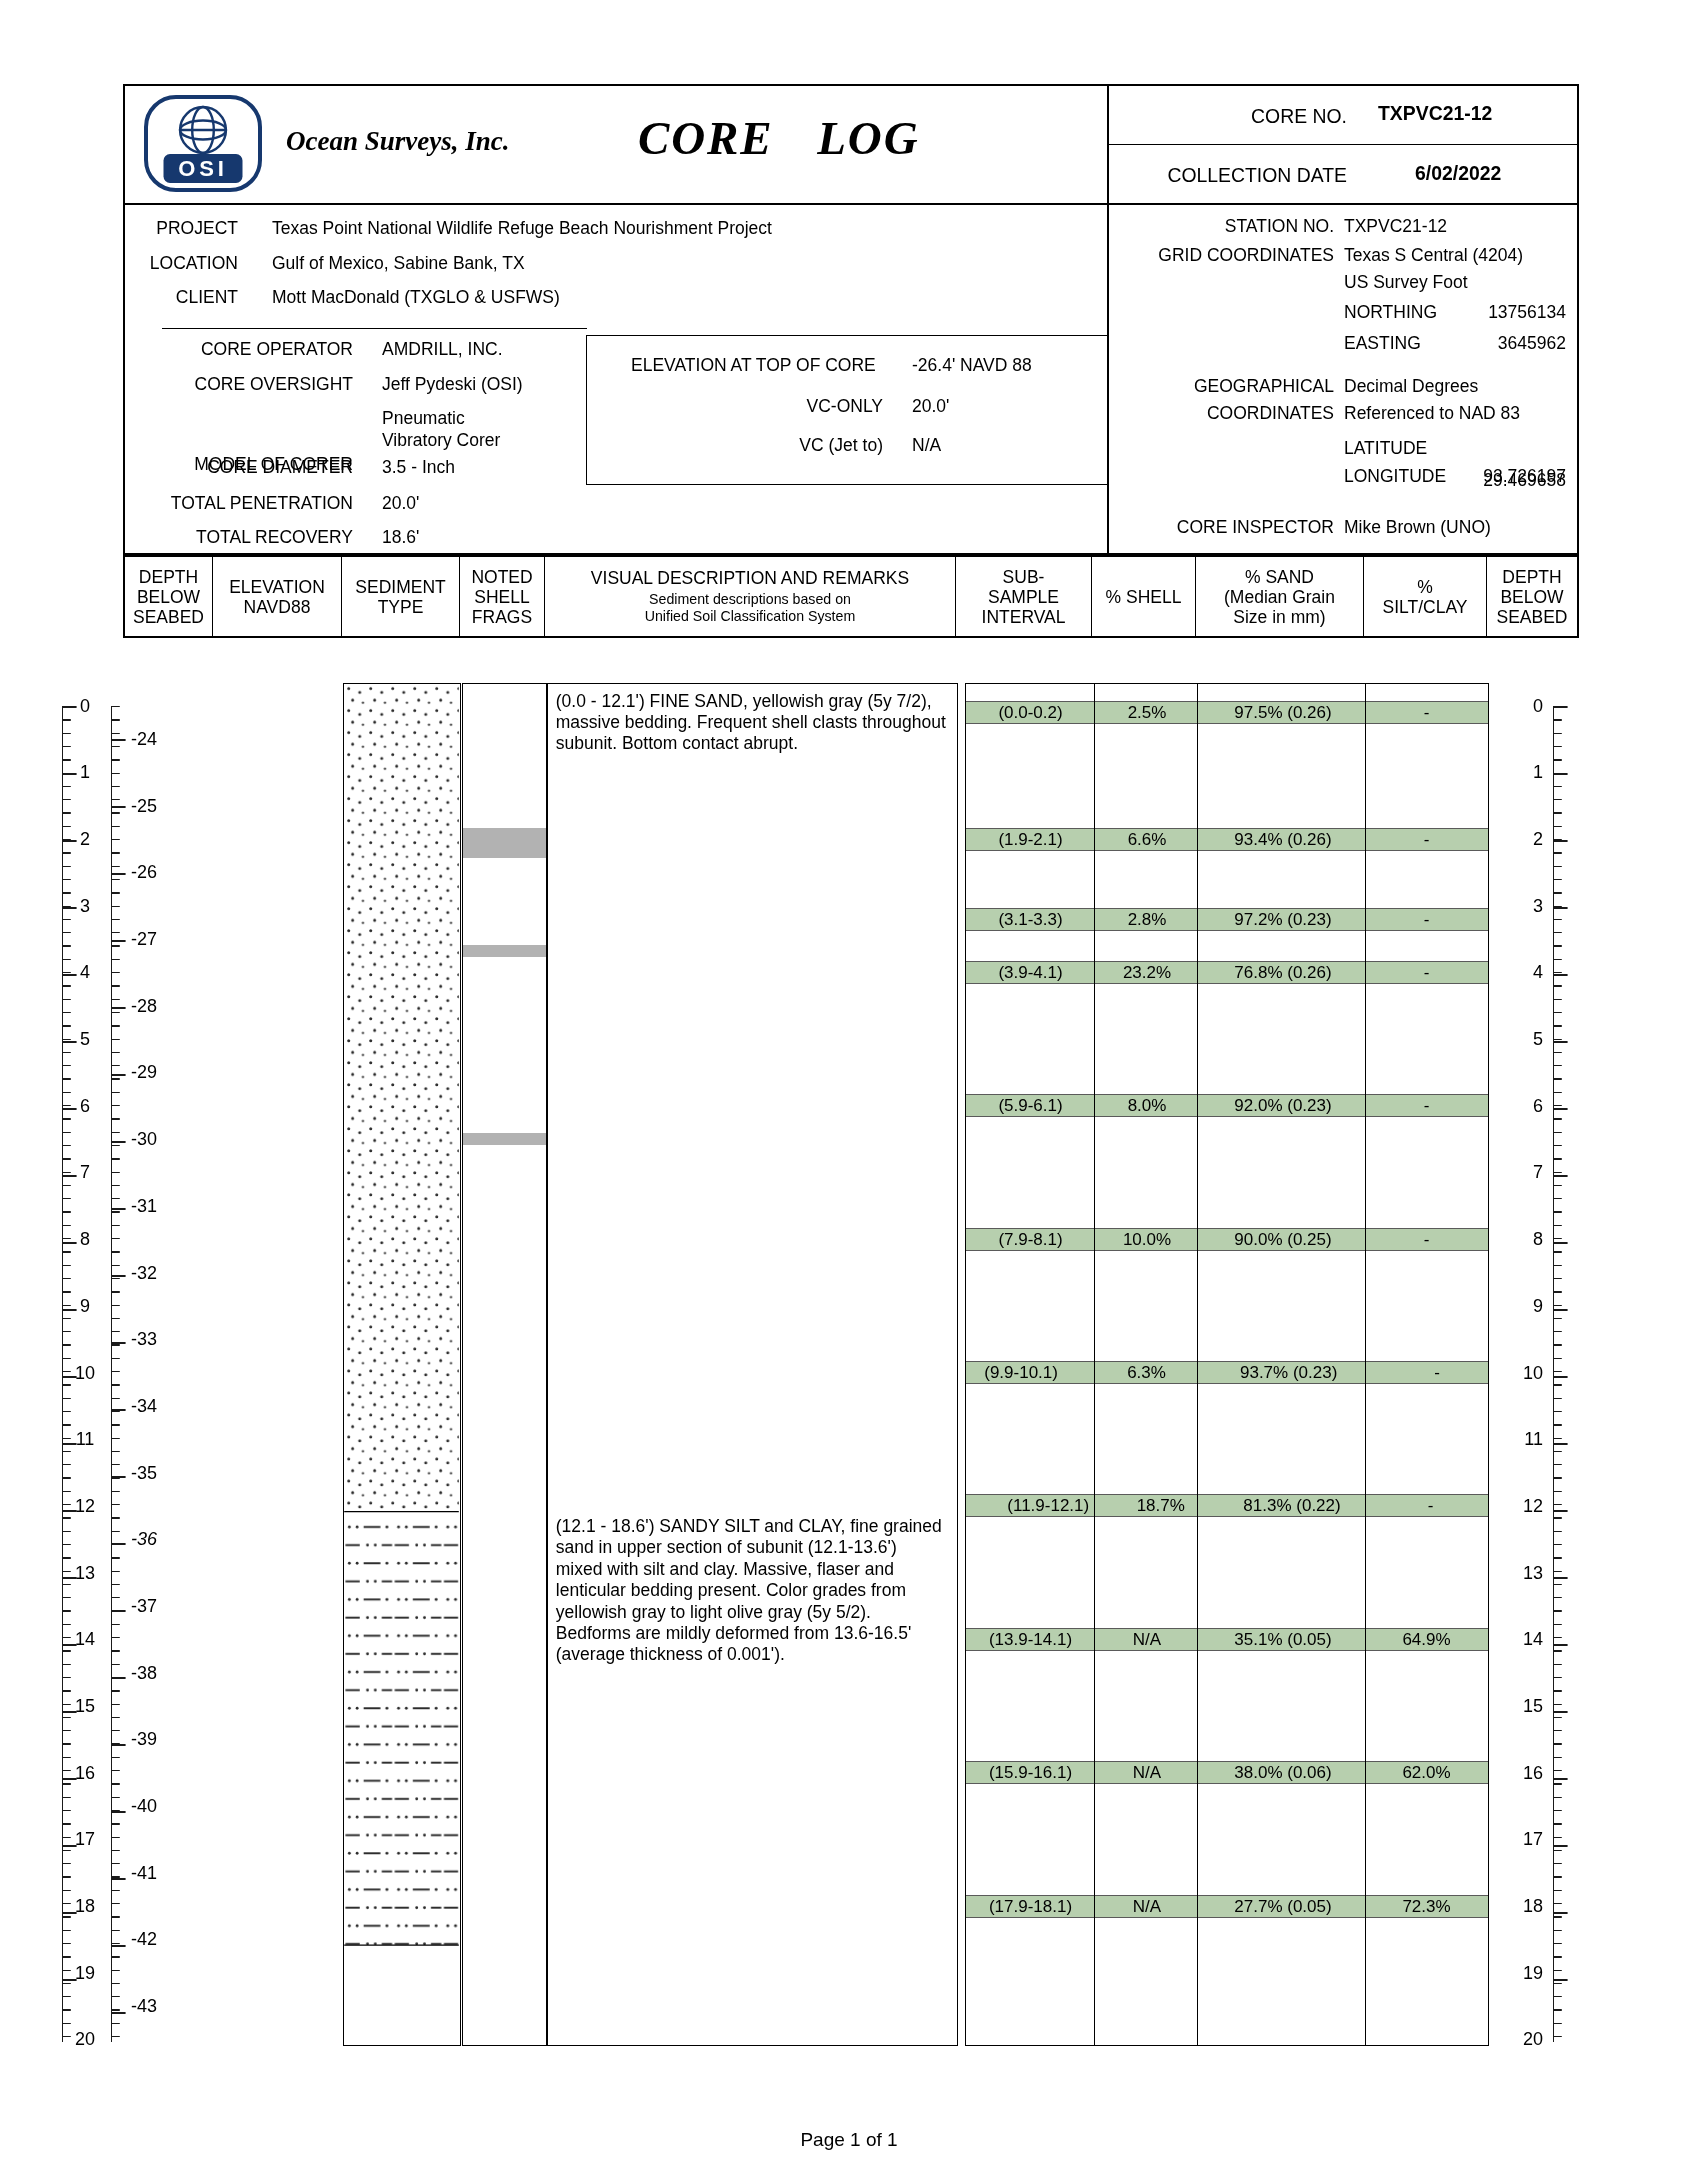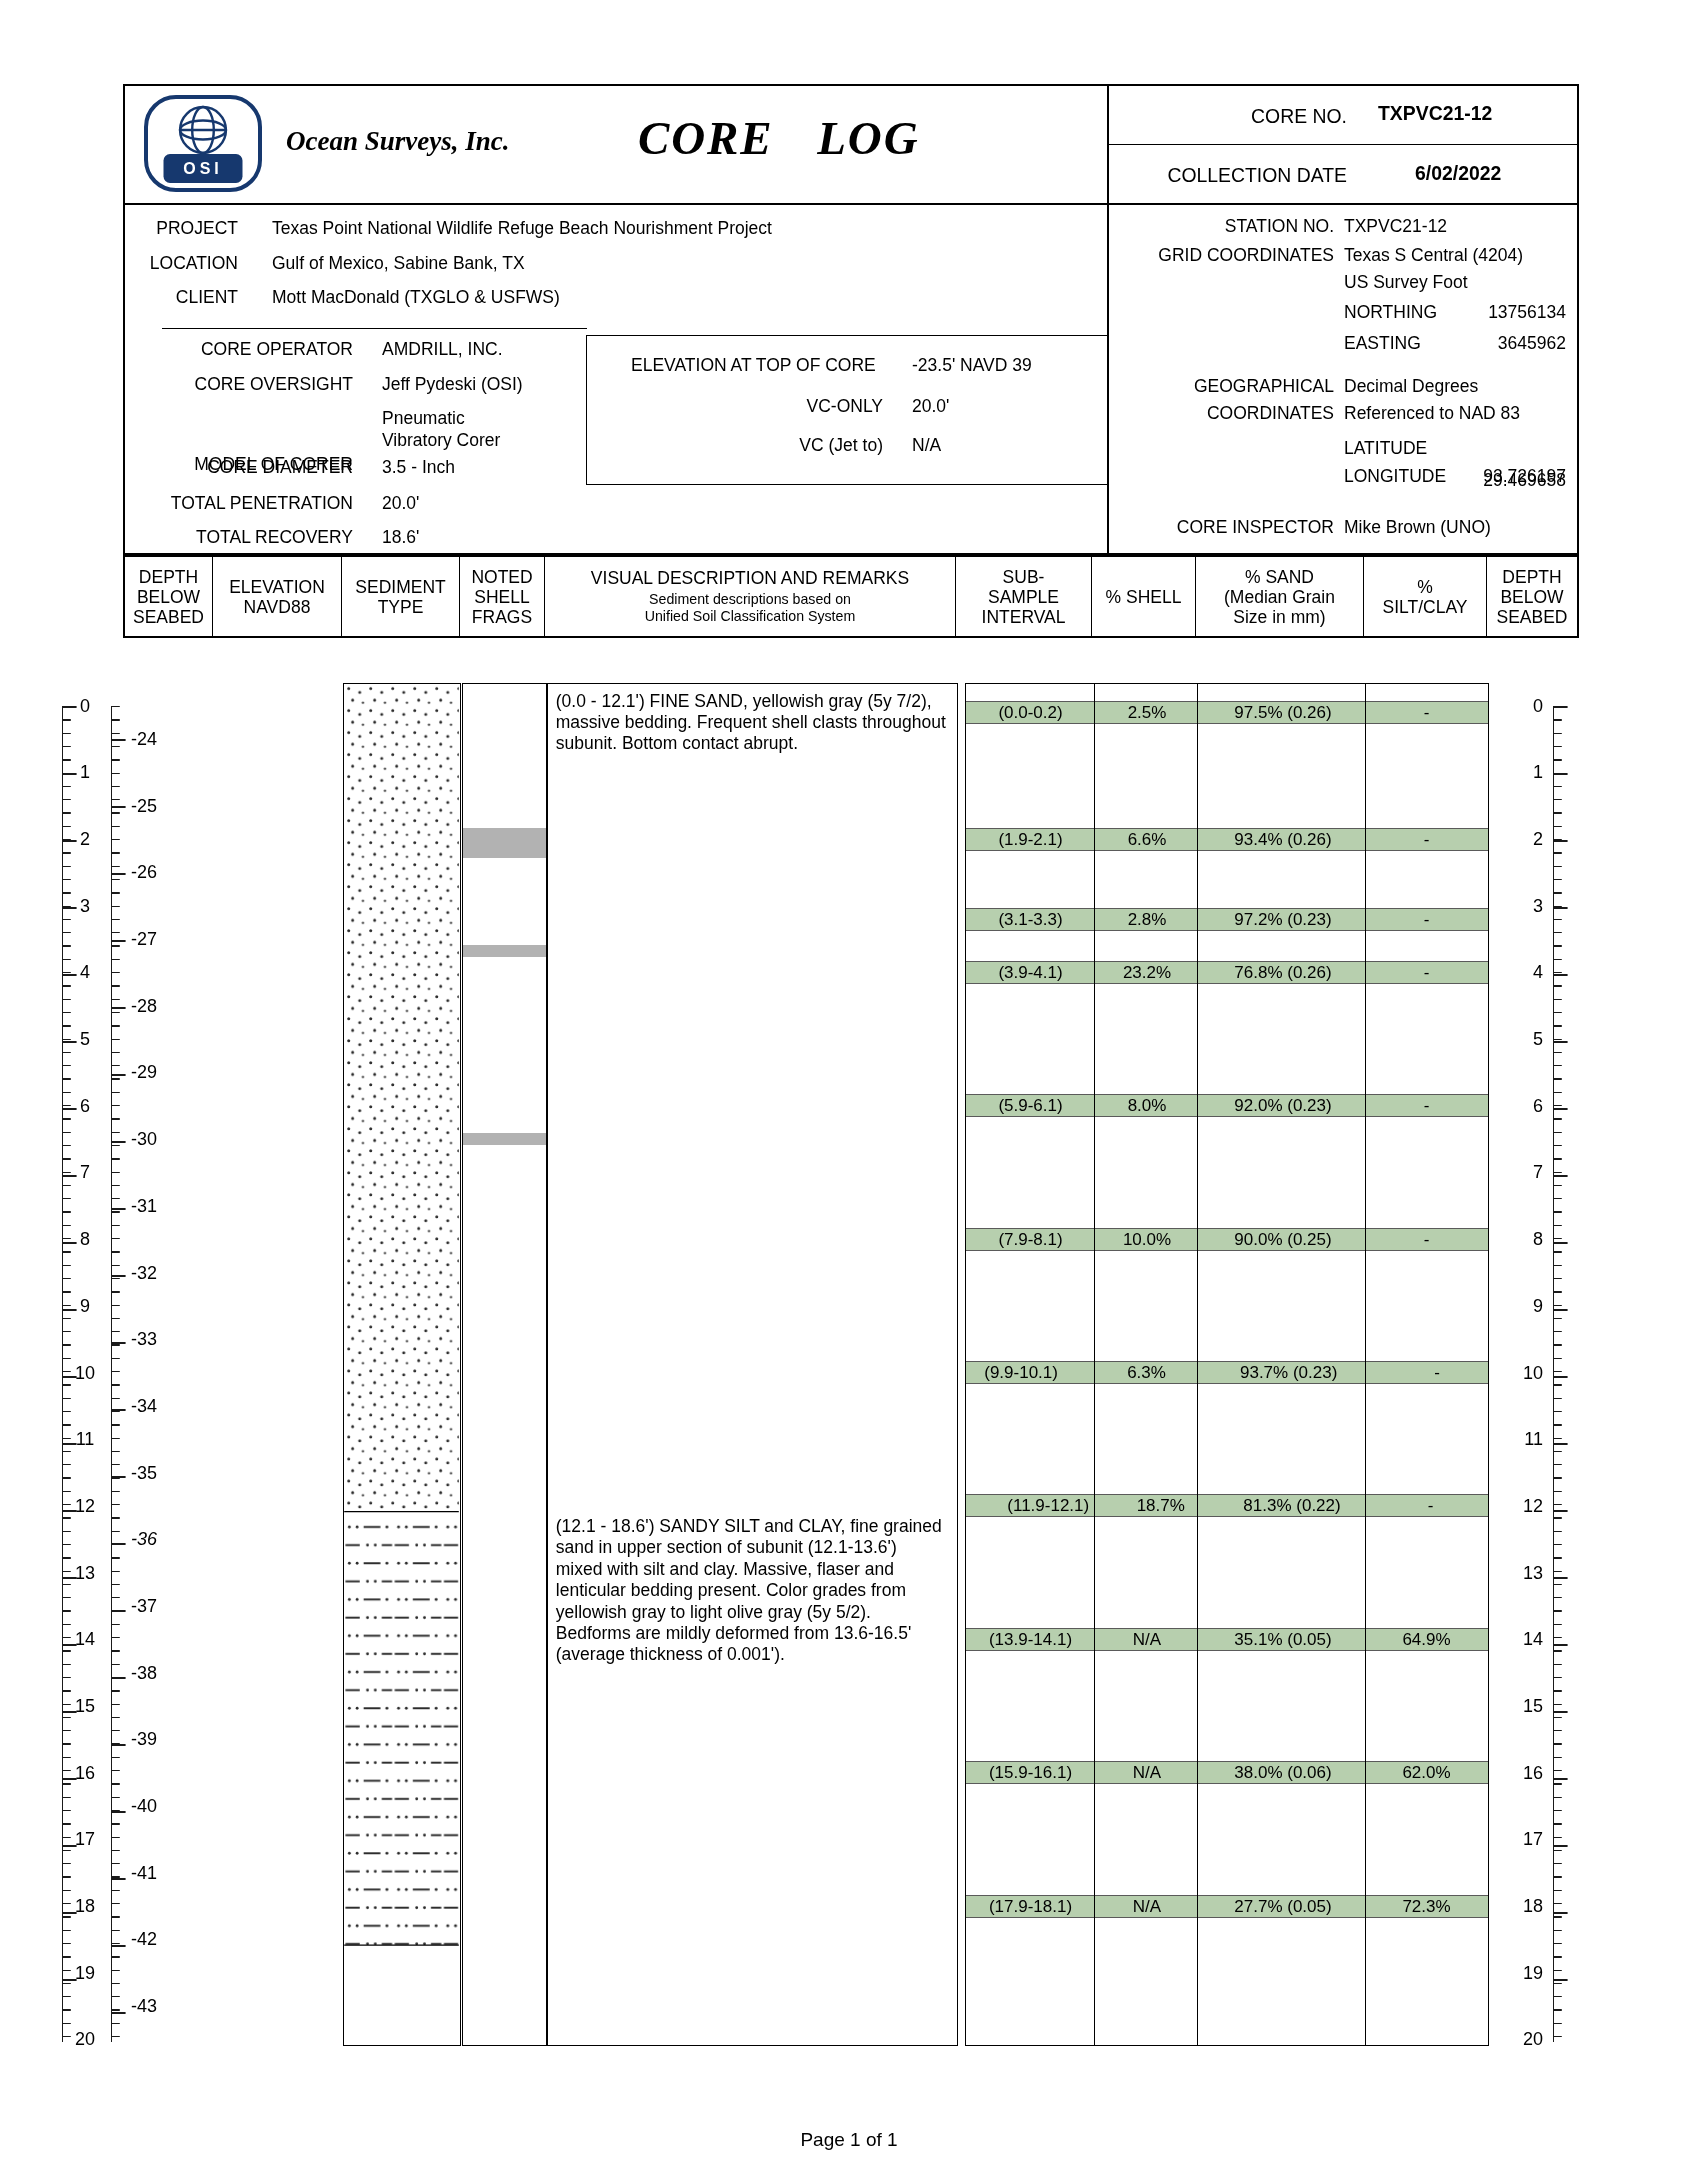--- a/index.html
+++ b/index.html
@@ -45,21 +45,21 @@
 
   .sample-row { position:absolute; left:0; width:100%; height:23px; display:flex;
                 background:var(--hl,#b7cfae); border-top:0.6px solid #5a5a5a; border-bottom:0.6px solid #5a5a5a; z-index:2; }
   .s-cell { display:flex; align-items:center; justify-content:center; font-size:17px; }
   .s-cell-0 { width:129px; } .s-cell-1 { width:104px; } .s-cell-2 { width:168px; } .s-cell-3 { width:119px; }
   .svline { position:absolute; top:0; width:1.3px; height:100%; background:#000; z-index:3; }
 
   #logo-frame { position:absolute; left:144px; top:95px; width:118px; height:97px;
                 border:4.5px solid var(--navy,#16386e); border-radius:32px; background:#fff; }
   #logo-pill { position:absolute; left:50%; transform:translateX(-50%); bottom:5.2px; width:79px; height:28.5px;
-               background:var(--navy,#16386e); border-radius:6.5px; color:#fff; font-weight:bold; font-size:16px;
+               background:var(--navy,#16386e); border-radius:6.5px; color:#fff; font-weight:bold; font-size:22px;
                letter-spacing:3.9px; display:flex; align-items:center; justify-content:center; }
   #logo-globe { position:absolute; left:50%; transform:translateX(-50%); top:3.9px; }
 </style>
 </head>
 <body>
 
 <div class="page">
 
   <div id="top-box" style="left:123px; top:84px; width:1456px; height:471px;"></div>
   <div class="hline" style="left:123px; top:203px; width:1456px; height:1.9px;"></div>
@@ -106,21 +106,21 @@
   <div class="abs val" style="left:382px; top:457px;">3.5 - Inch</div>
   <div class="abs lbl right" style="left:123px; top:493px; width:230px;">TOTAL PENETRATION</div>
   <div class="abs val" style="left:382px; top:493px;">20.0'</div>
   <div class="abs lbl right" style="left:123px; top:527px; width:230px;">TOTAL RECOVERY</div>
   <div class="abs val" style="left:382px; top:527px;">18.6'</div>
 
   <div class="hline" style="left:586px; top:335px; width:521px;"></div>
   <div class="vline" style="left:586px; top:335px; height:150px;"></div>
   <div class="hline" style="left:586px; top:484px; width:521px;"></div>
   <div class="abs lbl" style="left:631px; top:355px;">ELEVATION AT TOP OF CORE</div>
-  <div class="abs val" style="left:912px; top:355px;">-23.5'  NAVD 39</div>
+  <div class="abs val" style="left:912px; top:355px;">-26.4'  NAVD 88</div>
   <div class="abs lbl right" style="left:673px; top:396px; width:210px;">VC-ONLY</div>
   <div class="abs val" style="left:912px; top:396px;">20.0'</div>
   <div class="abs lbl right" style="left:673px; top:435px; width:210px;">VC (Jet to)</div>
   <div class="abs val" style="left:912px; top:435px;">N/A</div>
 
   <div class="abs lbl right" style="left:1120px; top:216px; width:214px;">STATION NO.</div>
   <div class="abs val" style="left:1344px; top:216px;">TXPVC21-12</div>
   <div class="abs lbl right" style="left:1120px; top:245px; width:214px;">GRID COORDINATES</div>
   <div class="abs val" style="left:1344px; top:245px;">Texas S Central (4204)</div>
   <div class="abs val" style="left:1344px; top:272px;">US Survey Foot</div>

